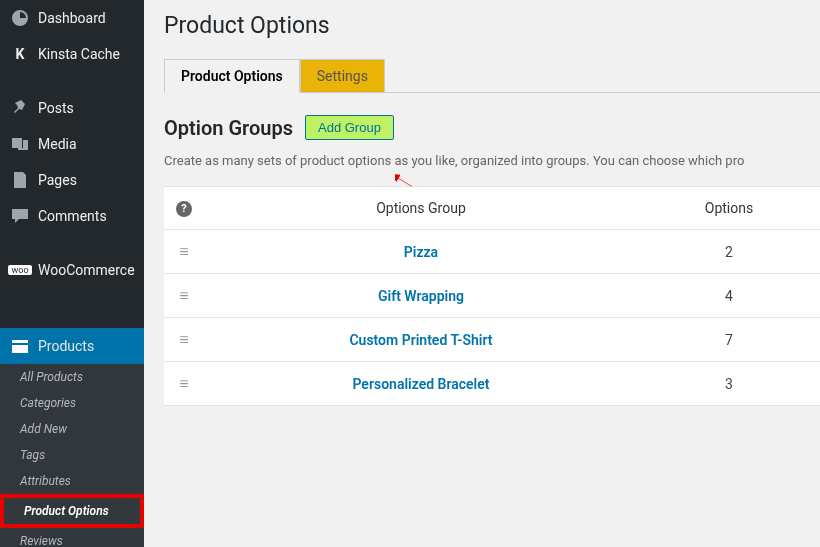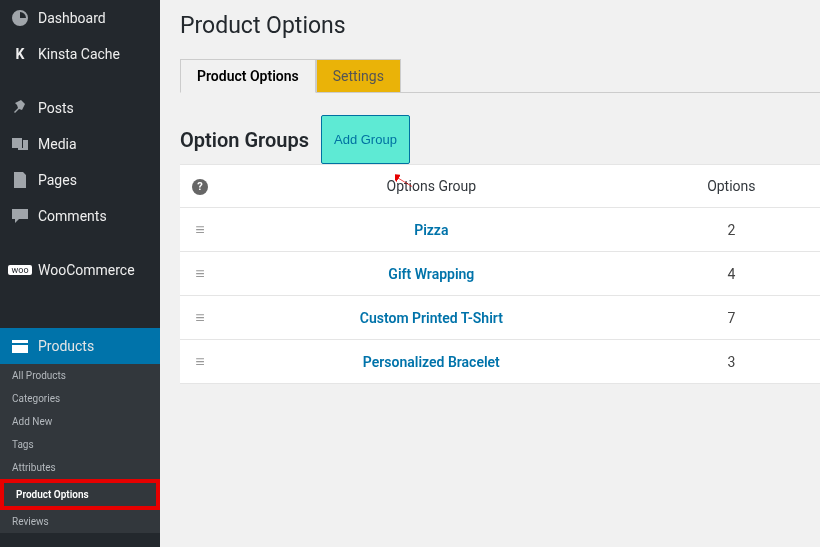--- a/index.html
+++ b/index.html
@@ -1,35 +1,35 @@
 <!DOCTYPE html>
 <html><head>
 <meta charset="utf-8">
 <style>
 * { box-sizing: border-box; margin: 0; padding: 0; }
 body { font-family: -apple-system, BlinkMacSystemFont, "Segoe UI", Roboto, sans-serif; font-size: 13px; color: #444; background: #f1f1f1; width: 820px; height: 547px; overflow: hidden; position: relative; }
 .wrap { display: flex; height: 547px; }
-.sidebar { width: 160px; background: #23282d; color: #eee; flex-shrink: 0; }
+.sidebar { width: 144px; background: #23282d; color: #eee; flex-shrink: 0; }
 .menu-item { display: flex; align-items: center; padding: 8px 10px; cursor: pointer; color: #eee; font-size: 14px; }
 .menu-item .icon { width: 20px; height: 20px; margin-right: 8px; display: inline-flex; align-items: center; justify-content: center; color: #a0a5aa; }
 .menu-item.active { background: #0073aa; color: #e5e5e5; position: relative; margin-top: 40px; }
 .menu-item.active .icon { color: #fff; }
 .menu-item.active::after { content: ""; position: absolute; right: -8px; top: 50%; margin-top: -8px; border: 8px solid transparent; border-left-color: #0073aa; }
 .submenu { background: #32373c; }
-.submenu-item { padding: 6px 12px; color: #b4b9be; font-size: 10px; cursor: pointer; }
+.submenu-item { padding: 6px 20px; color: #b4b9be; font-size: 12px; cursor: pointer; font-style: italic; }
 .submenu-item.current { color: #fff; font-weight: 600; }
 .highlight-box { border: 4px solid #e60000; }
 .main { flex: 1; padding: 12px 0 0 20px; overflow: hidden; }
 .page-title { font-size: 23px; font-weight: 400; color: #23282d; margin-bottom: 20px; }
 .nav-tabs { display: flex; border-bottom: 1px solid #ccc; margin-bottom: 22px; }
 .nav-tab { padding: 8px 16px; background: #eab308; border: 1px solid #ccc; border-bottom: none; margin-left: 0; margin-right: 0; color: #555; font-size: 14px; cursor: pointer; }
 .nav-tab.active { background: #f1f1f1; border-bottom: 1px solid #f1f1f1; margin-bottom: -1px; color: #000; font-weight: 600; }
-.section-header { display: flex; align-items: center; gap: 12px; margin-bottom: 0; }
+.section-header { display: flex; align-items: center; gap: 12px; margin-bottom: 13px; }
 .section-title { font-size: 20px; font-weight: 600; color: #23282d; }
-.add-btn { border: 1px solid #0071a1; color: #0071a1; background: #5eead4; padding: 16px 12px; font-size: 13px; cursor: pointer; border-radius: 2px; }
+.add-btn { border: 1px solid #0071a1; color: #0071a1; background: #bef264; padding: 4px 12px; font-size: 13px; cursor: pointer; border-radius: 2px; }
 .description { color: #666; font-size: 13px; margin-bottom: 18px; }
 .table { width: 100%; border-collapse: collapse; background: #fff; }
 .table th, .table td { text-align: center; padding: 12px 10px; border-bottom: 1px solid #e5e5e5; font-size: 14px; }
 .table th { font-weight: 400; color: #32373c; border-top: 1px solid #e5e5e5; }
 .table th:first-child, .table td:first-child { width: 40px; text-align: center; }
 .drag { color: #999; font-size: 16px; cursor: move; }
 .group-name { color: #0073aa; cursor: pointer; font-weight: 600; }
 .help-icon { display: inline-block; width: 16px; height: 16px; border-radius: 50%; background: #666; color: #fff; font-size: 11px; text-align: center; line-height: 16px; font-weight: bold; }
 svg { width: 20px; height: 20px; fill: currentColor; }
 .woo-badge { display:inline-block; padding:0 3px; background:#fff; color:#23282d; font-size:9px; font-weight:normal; border-radius:2px; }
@@ -118,20 +118,21 @@
 
     <div class="nav-tabs">
       <div class="nav-tab active">Product Options</div>
       <div class="nav-tab">Settings</div>
     </div>
 
     <div class="section-header">
       <h2 class="section-title">Option Groups</h2>
       <button class="add-btn">Add Group</button>
     </div>
+    <p class="description">Create as many sets of product options as you like, organized into groups. You can choose which pro</p>
 
     <table class="table">
       <thead>
         <tr>
           <th><span class="help-icon">?</span></th>
           <th>Options Group</th>
           <th>Options</th>
         </tr>
       </thead>
       <tbody>

